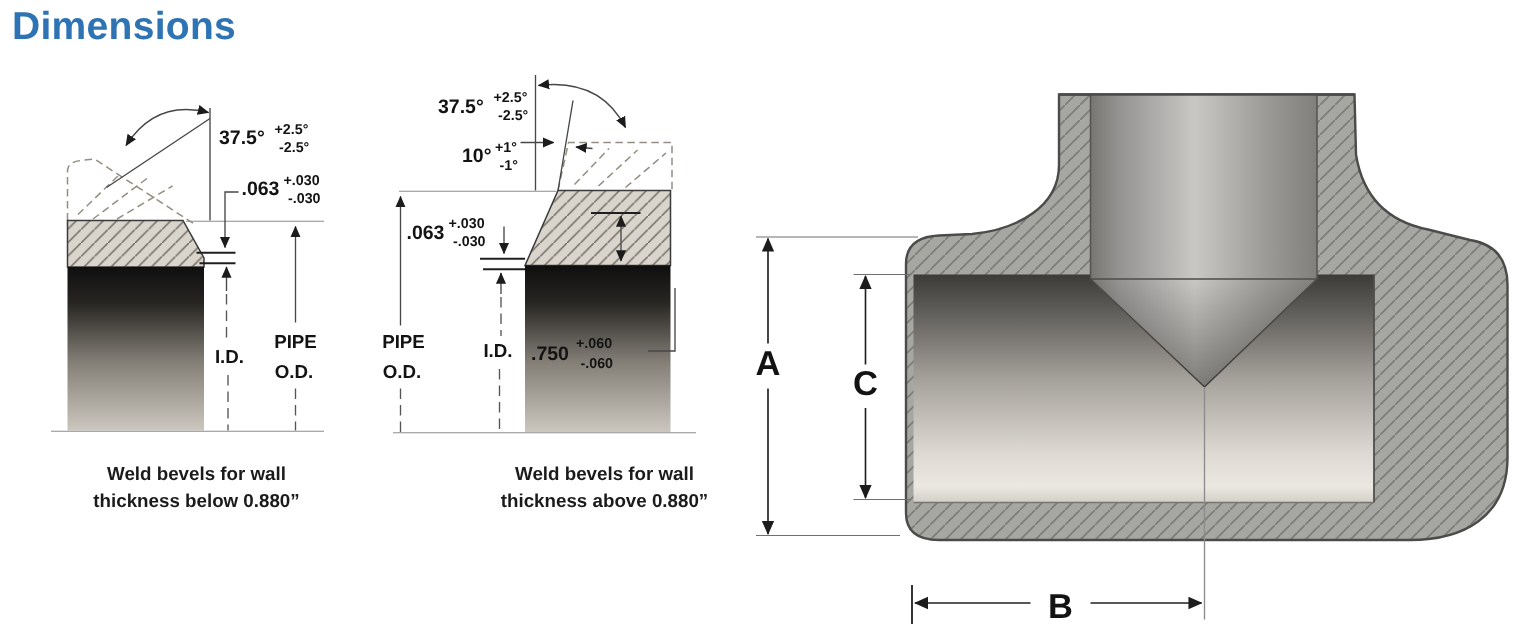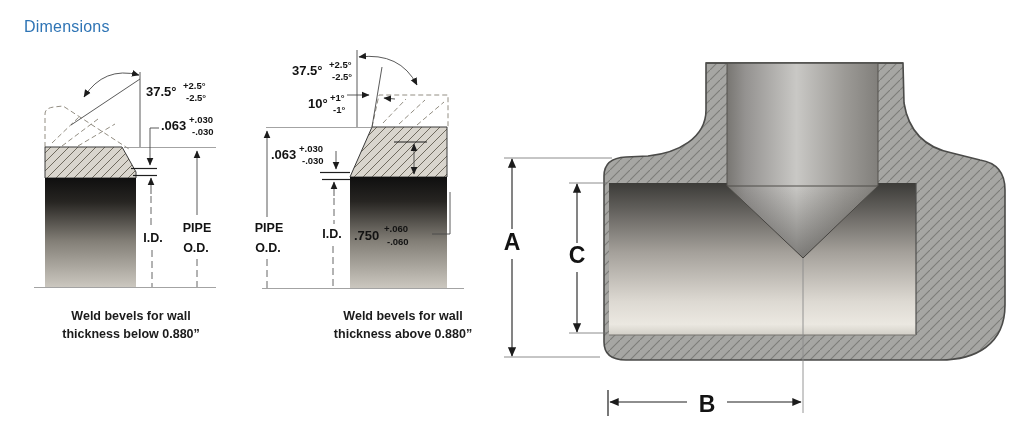--- a/index.html
+++ b/index.html
@@ -1,18 +1,18 @@
 <!DOCTYPE html>
 <html><head>
 <meta charset="utf-8">
 <style>
   html,body{margin:0;padding:0;background:#fff;}
   .canvas{position:relative;width:1025px;height:429px;background:#ffffff;overflow:hidden;
           font-family:"Liberation Sans",sans-serif;}
-  .page-title{position:absolute;left:8px;top:2px;margin:16px;font-size:16px;font-weight:400;
+  .page-title{position:absolute;left:8px;top:2px;margin:0;font-size:26px;font-weight:700;
               color:#2e74b5;letter-spacing:.2px;}
   svg{position:absolute;left:0;top:0;}
   svg text{font-family:"Liberation Sans",sans-serif;fill:#131313;}
   .ann  {font-size:13px;font-weight:bold;}
   .annS {font-size:9.5px;font-weight:bold;}
   .lbl  {font-size:12.5px;font-weight:bold;text-anchor:middle;}
   .cap  {font-size:12.5px;font-weight:bold;text-anchor:middle;fill:#1b1b1b;}
   .dim  {font-size:23px;font-weight:bold;text-anchor:middle;}
   .cline{stroke:#474747;stroke-width:0.9;fill:none;}
   .thin {stroke:#8c8c8c;stroke-width:0.8;fill:none;}

